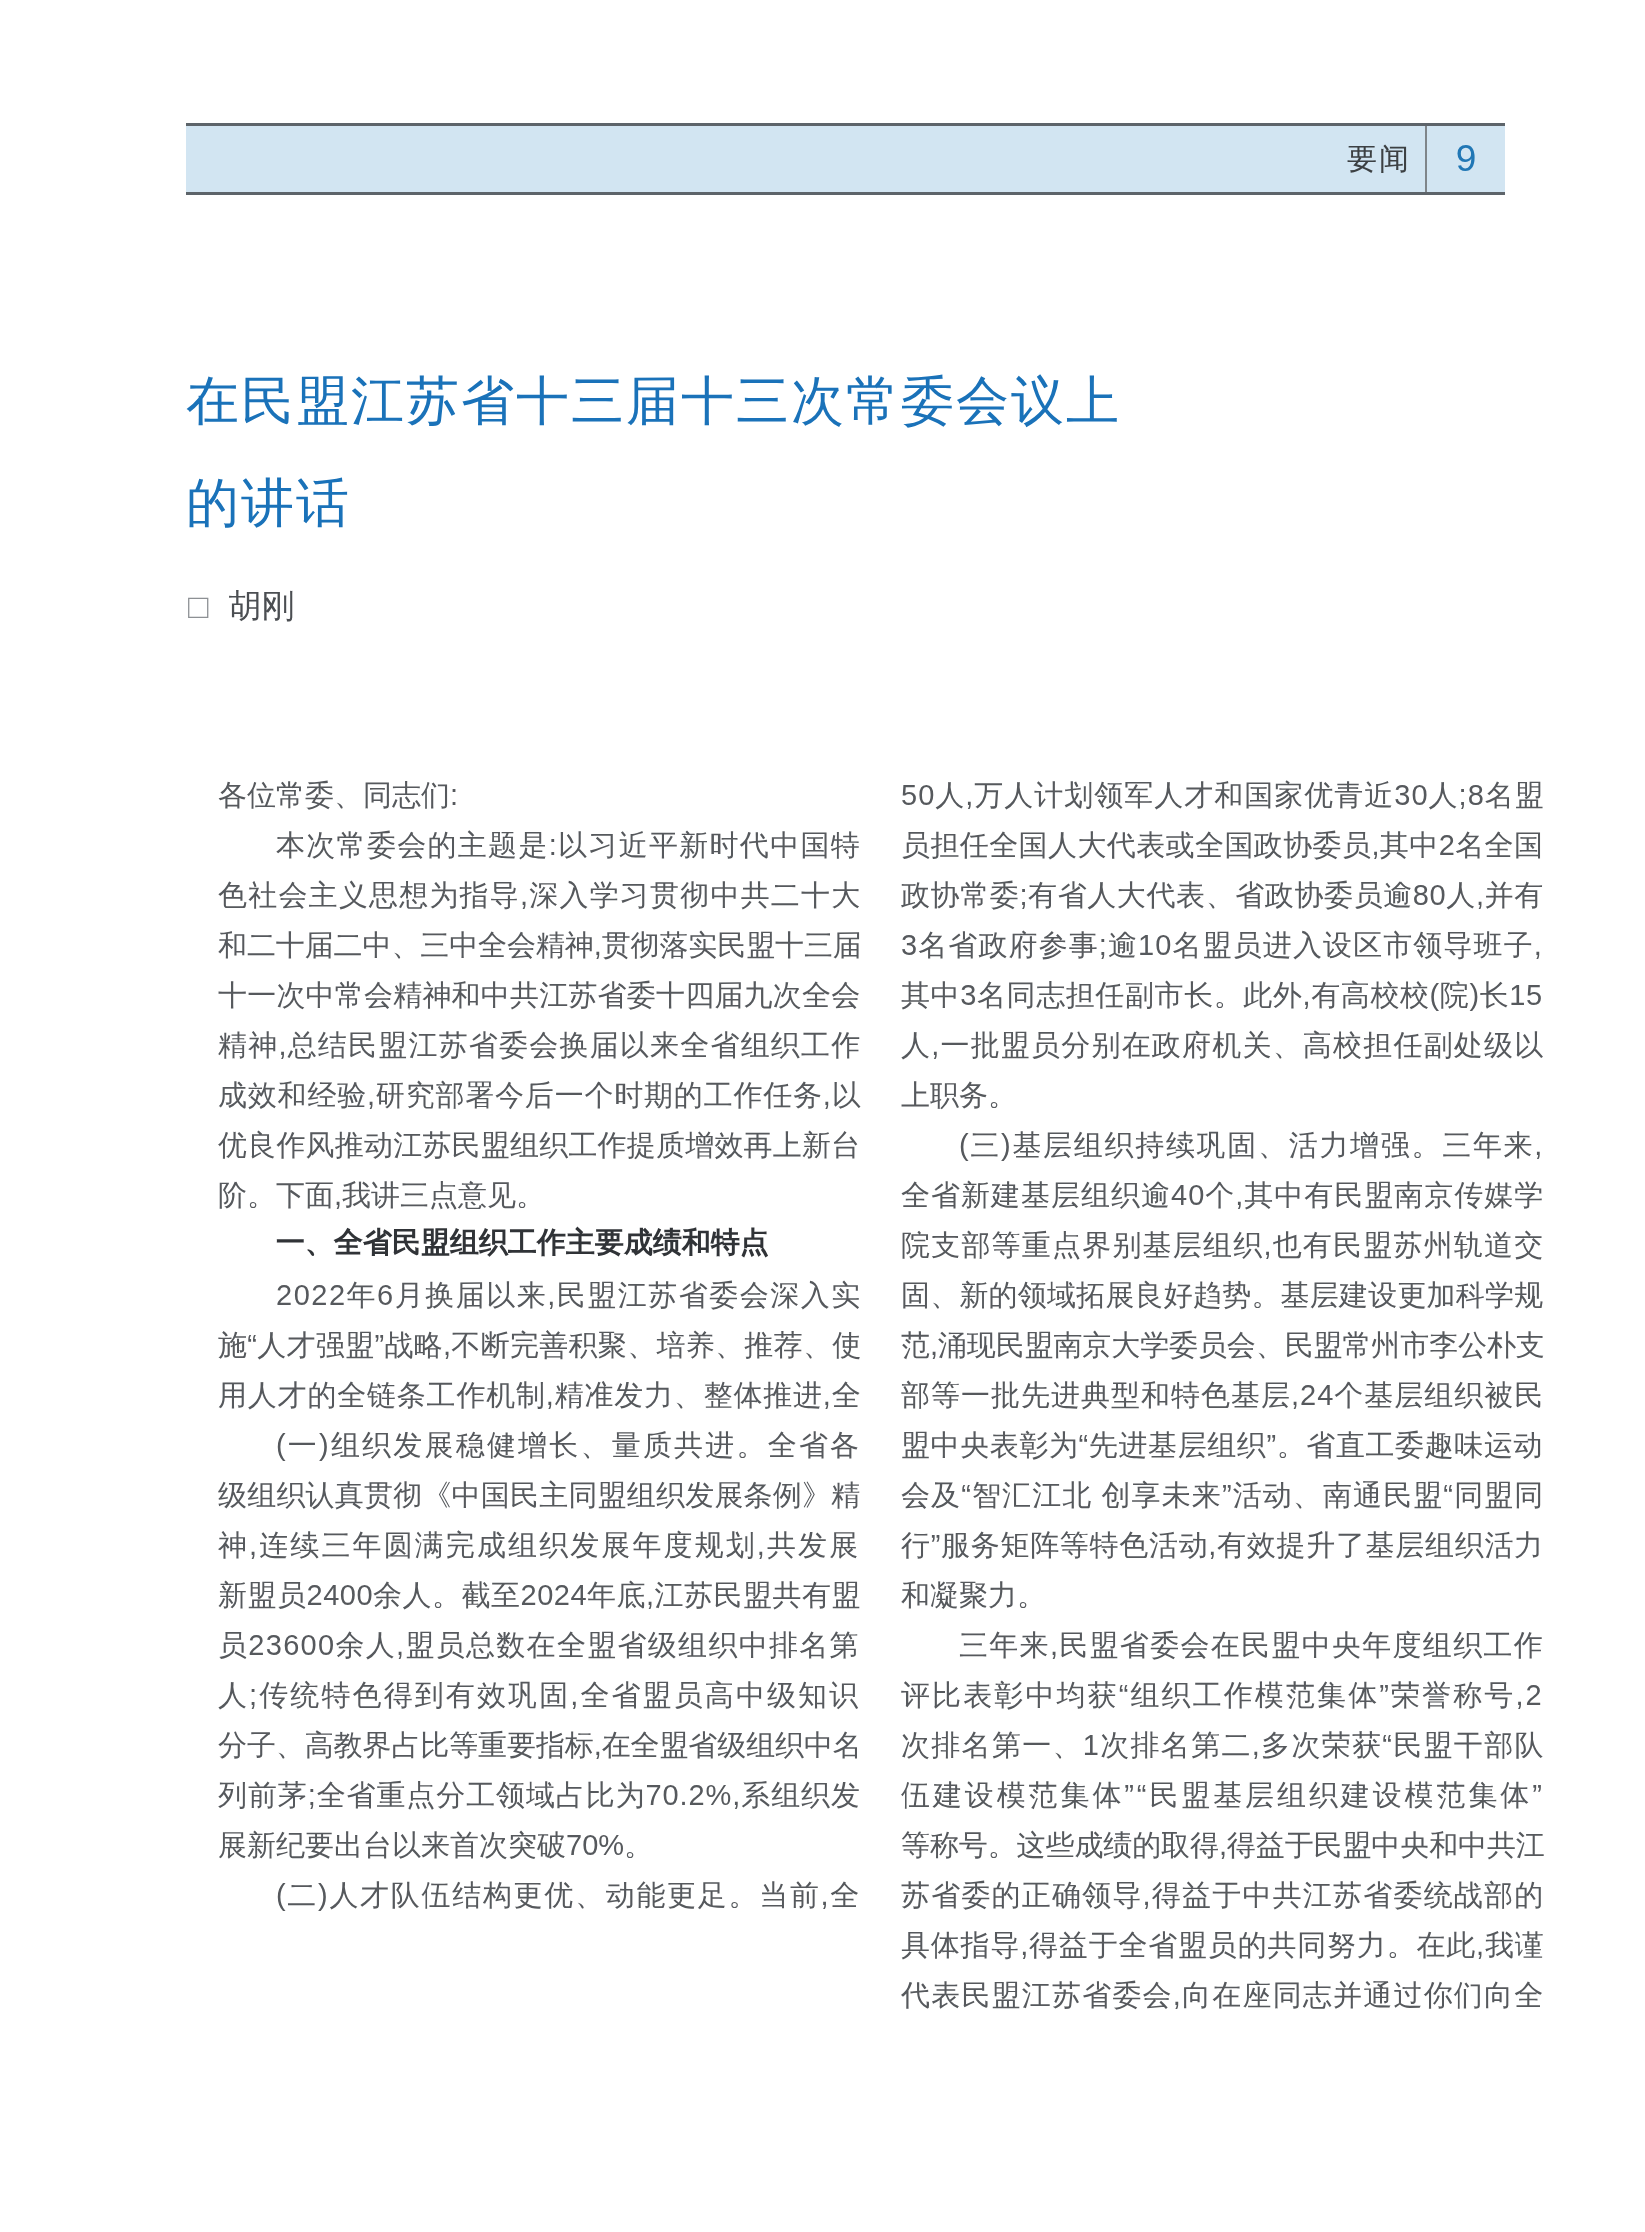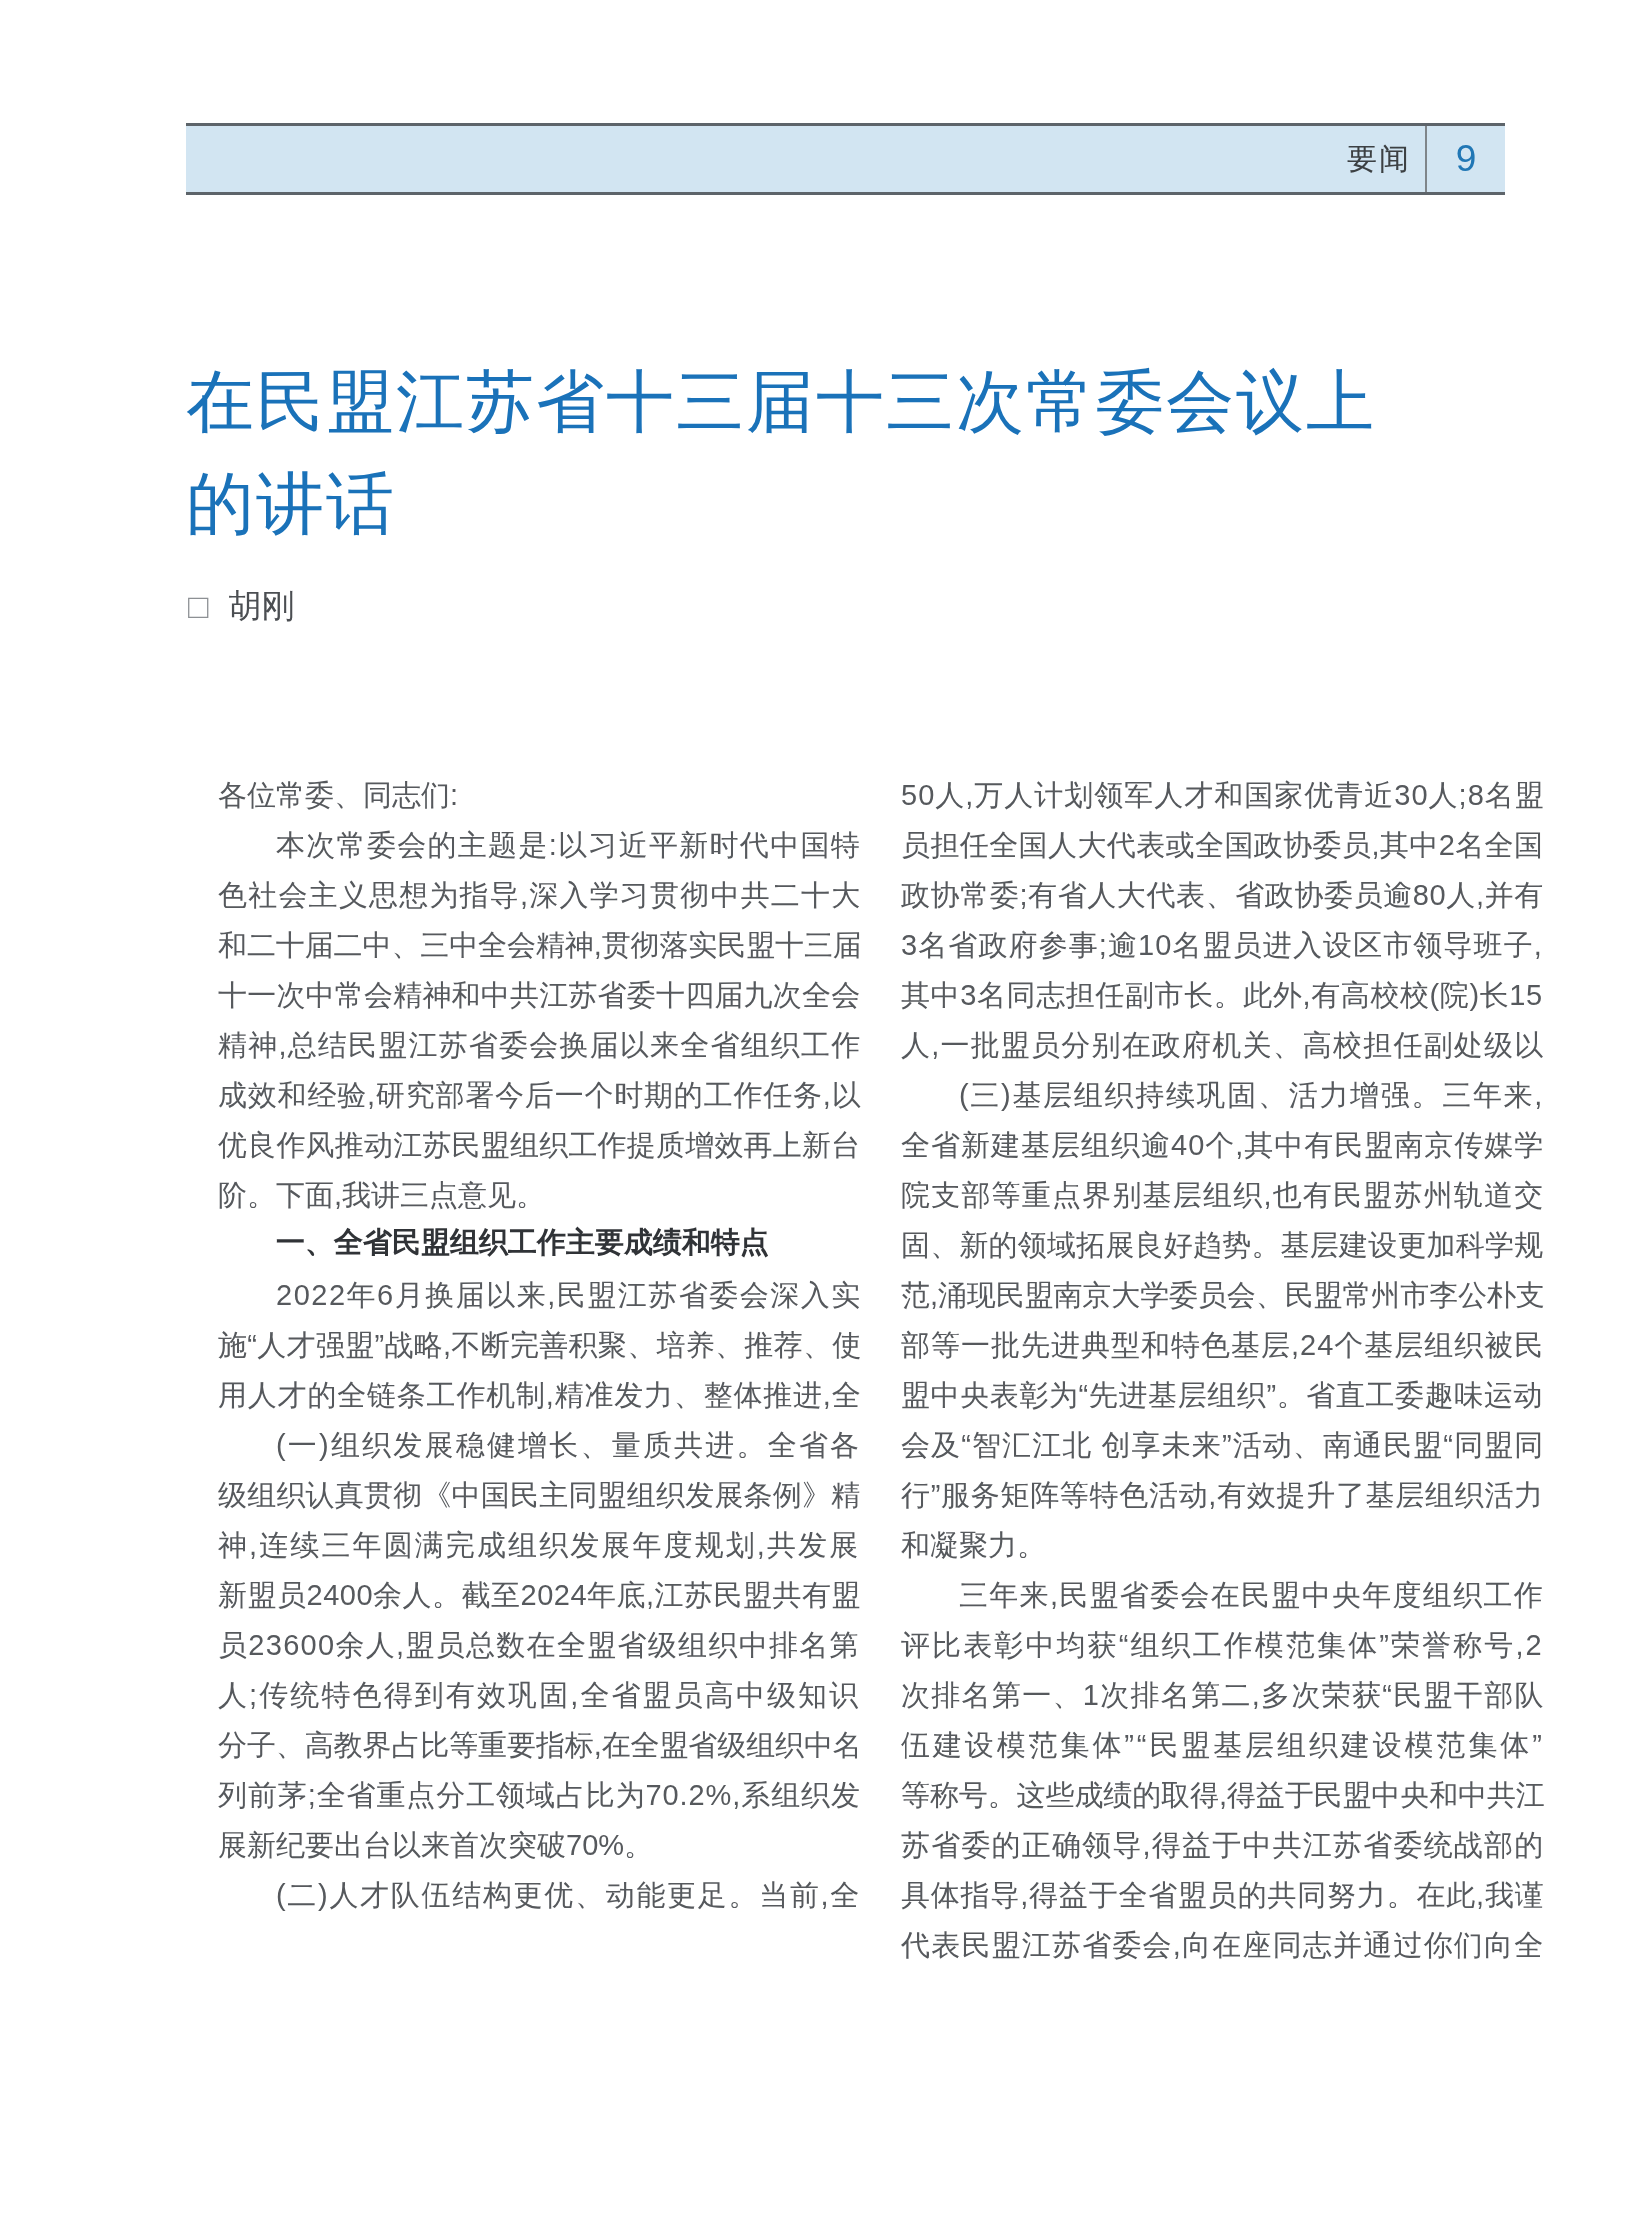--- a/index.html
+++ b/index.html
@@ -50,21 +50,21 @@
   }
   .band-page{
     font-size:37px;
     color:var(--page-num-blue);
   }
   
   .title{
     position:absolute;
     left:186px;top:350px;
     margin:0;
-    font-size:68px;
+    font-size:53px;
     line-height:102px;
     font-weight:normal;
     letter-spacing:2px;
     color:var(--title-blue);
   }
   
   .author{
     position:absolute;
     left:188px;top:585px;
     font-size:33px;
@@ -151,20 +151,21 @@
       <div class="bline"><span>展新纪要出台以来首次突破70%。</span></div>
       <div class="bline" style="padding-left: 58px;"><span style="letter-spacing: 1.7px;">(二)人才队伍结构更优、动能更足。当前,全</span></div>
     </div>
   <div class="col col-right" id="col-right">
       <div class="bline"><span style="letter-spacing: 1px;">50人,万人计划领军人才和国家优青近30人;8名盟</span></div>
       <div class="bline"><span style="letter-spacing: 0.4px;">员担任全国人大代表或全国政协委员,其中2名全国</span></div>
       <div class="bline"><span style="letter-spacing: 0.6px;">政协常委;有省人大代表、省政协委员逾80人,并有</span></div>
       <div class="bline"><span style="letter-spacing: 1.1px;">3名省政府参事;逾10名盟员进入设区市领导班子,</span></div>
       <div class="bline"><span style="letter-spacing: 0.6px;">其中3名同志担任副市长。此外,有高校校(院)长15</span></div>
       <div class="bline"><span style="letter-spacing: 1.2px;">人,一批盟员分别在政府机关、高校担任副处级以</span></div>
+      <div class="bline"><span>上职务。</span></div>
       <div class="bline" style="padding-left: 58px;"><span style="letter-spacing: 1.7px;">(三)基层组织持续巩固、活力增强。三年来,</span></div>
       <div class="bline"><span style="letter-spacing: 1px;">全省新建基层组织逾40个,其中有民盟南京传媒学</span></div>
       <div class="bline"><span style="letter-spacing: 1.2px;">院支部等重点界别基层组织,也有民盟苏州轨道交</span></div>
       <div class="bline"><span style="letter-spacing: 0.2px;">固、新的领域拓展良好趋势。基层建设更加科学规</span></div>
       <div class="bline"><span style="letter-spacing: -0.1px;">范,涌现民盟南京大学委员会、民盟常州市李公朴支</span></div>
       <div class="bline"><span style="letter-spacing: 1px;">部等一批先进典型和特色基层,24个基层组织被民</span></div>
       <div class="bline"><span style="letter-spacing: 0.6px;">盟中央表彰为“先进基层组织”。省直工委趣味运动</span></div>
       <div class="bline"><span style="letter-spacing: 1.1px;">会及“智汇江北 创享未来”活动、南通民盟“同盟同</span></div>
       <div class="bline"><span style="letter-spacing: 0.7px;">行”服务矩阵等特色活动,有效提升了基层组织活力</span></div>
       <div class="bline"><span>和凝聚力。</span></div>

